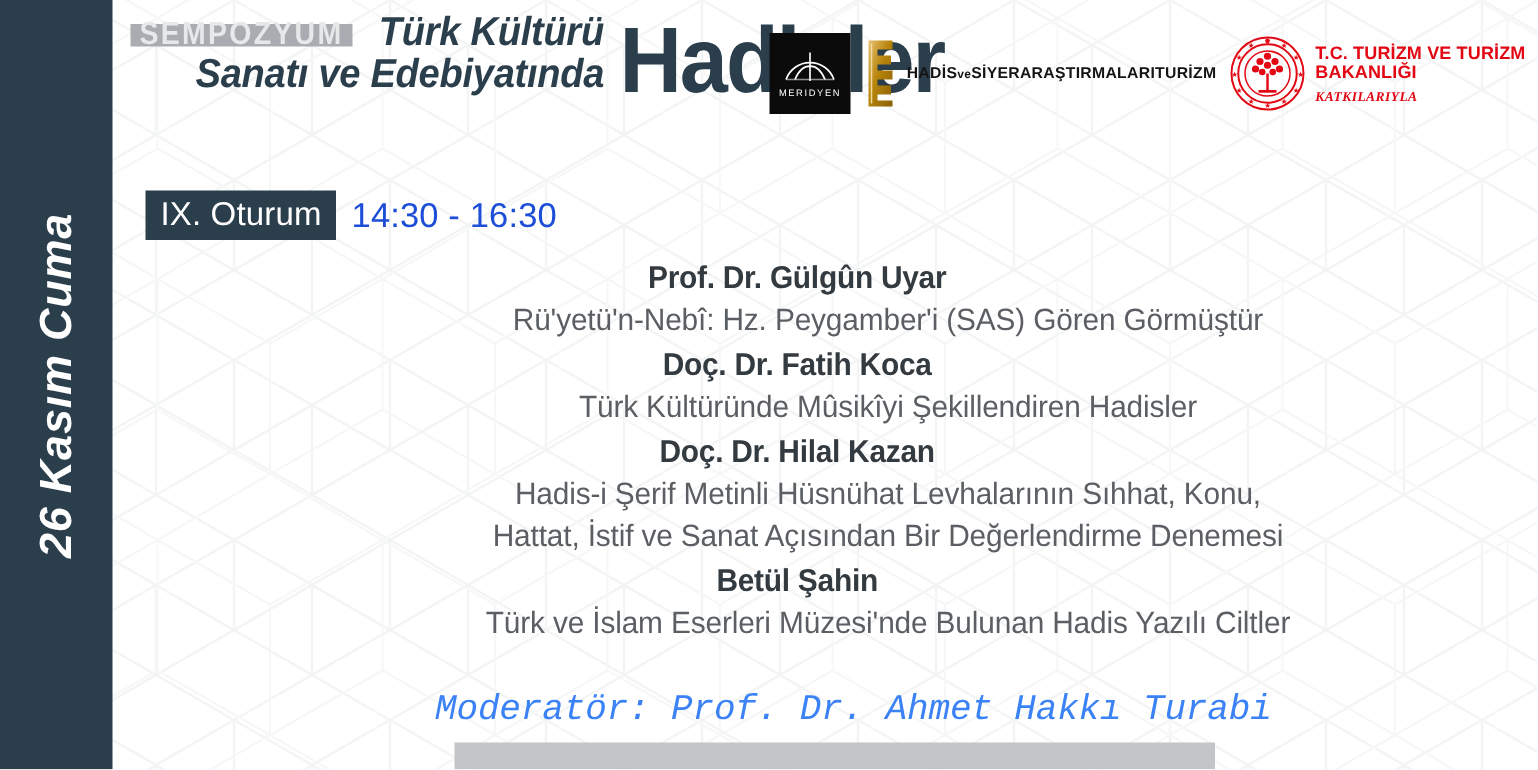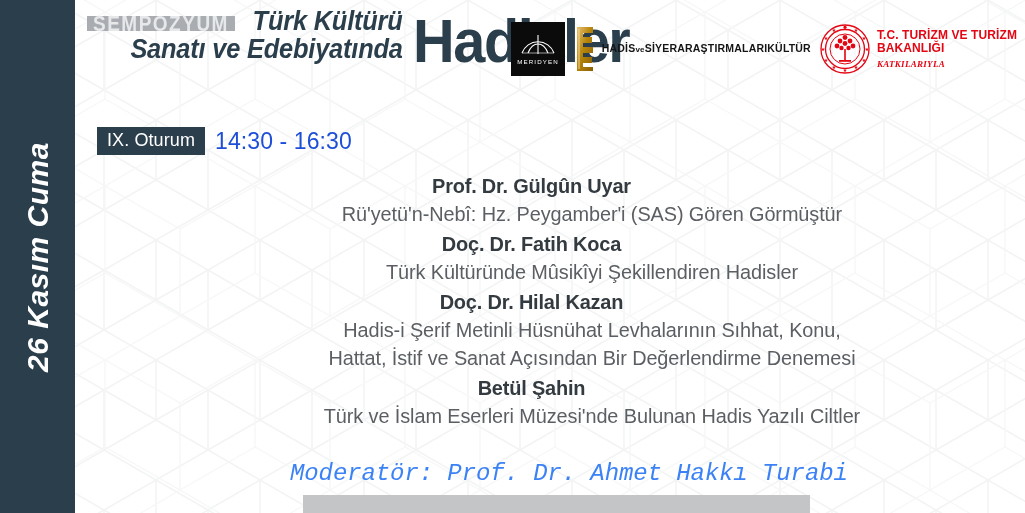--- a/index.html
+++ b/index.html
@@ -205,21 +205,21 @@
     position: absolute;
     left: 22px;
     top: 27px;
     display: flex;
     align-items: center;
     gap: 10px;
   }
   .session-badge {
     background: #2b3e4c;
     color: #ffffff;
-    font-size: 18px;
+    font-size: 22px;
     font-weight: normal;
     padding: 3px 10px 4px 10px;
     font-family: "Liberation Sans", sans-serif;
     letter-spacing: 0.1px;
   }
   .session-time {
     color: #1d4ed8;
     font-size: 23px;
     font-family: "Liberation Sans", sans-serif;
     letter-spacing: 0.1px;
@@ -350,21 +350,21 @@
           </defs>
           <path d="M4 2 L20 2 L20 8 L10 8 L10 12 L19 12 L19 18 L10 18 L10 22
                    L20 22 L20 28 L10 28 L10 32 L19 32 L19 38 L10 38 L10 42
                    L20 42 L20 46 L4 46 L4 2 Z" fill="url(#gold)"></path>
           <path d="M6 4 L6 44" stroke="#f0d9a0" stroke-width="1" fill="none"></path>
         </svg>
         <div class="hsam-text">
           <span><span>HADİS</span><span class="small">ve</span></span>
           <span>SİYER</span>
           <span>ARAŞTIRMALARI</span>
-          <span>KÜLTÜR</span>
+          <span>TURİZM</span>
         </div>
       </div>
 
       <div class="logo-ministry">
         <svg width="52" height="52" viewBox="0 0 52 52" aria-hidden="true">
           <circle cx="26" cy="26" r="24" fill="none" stroke="#e30613" stroke-width="1.3"></circle>
           <circle cx="26" cy="26" r="19.5" fill="none" stroke="#e30613" stroke-width="1.3"></circle>
           <circle cx="26" cy="26" r="15" fill="none" stroke="#e30613" stroke-width="1"></circle>
           <g fill="#e30613">
             <g id="starring">

